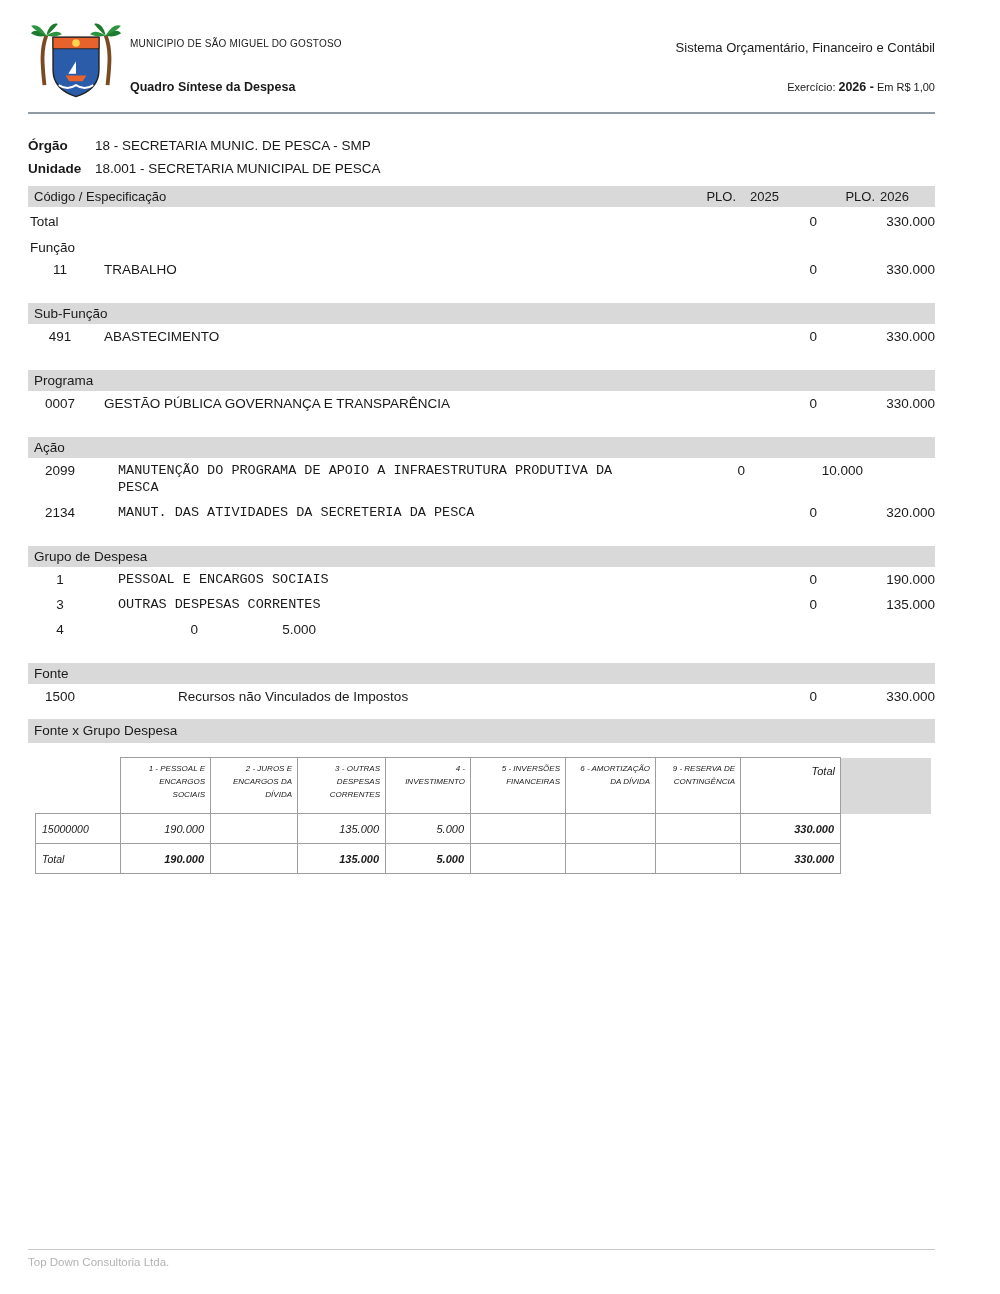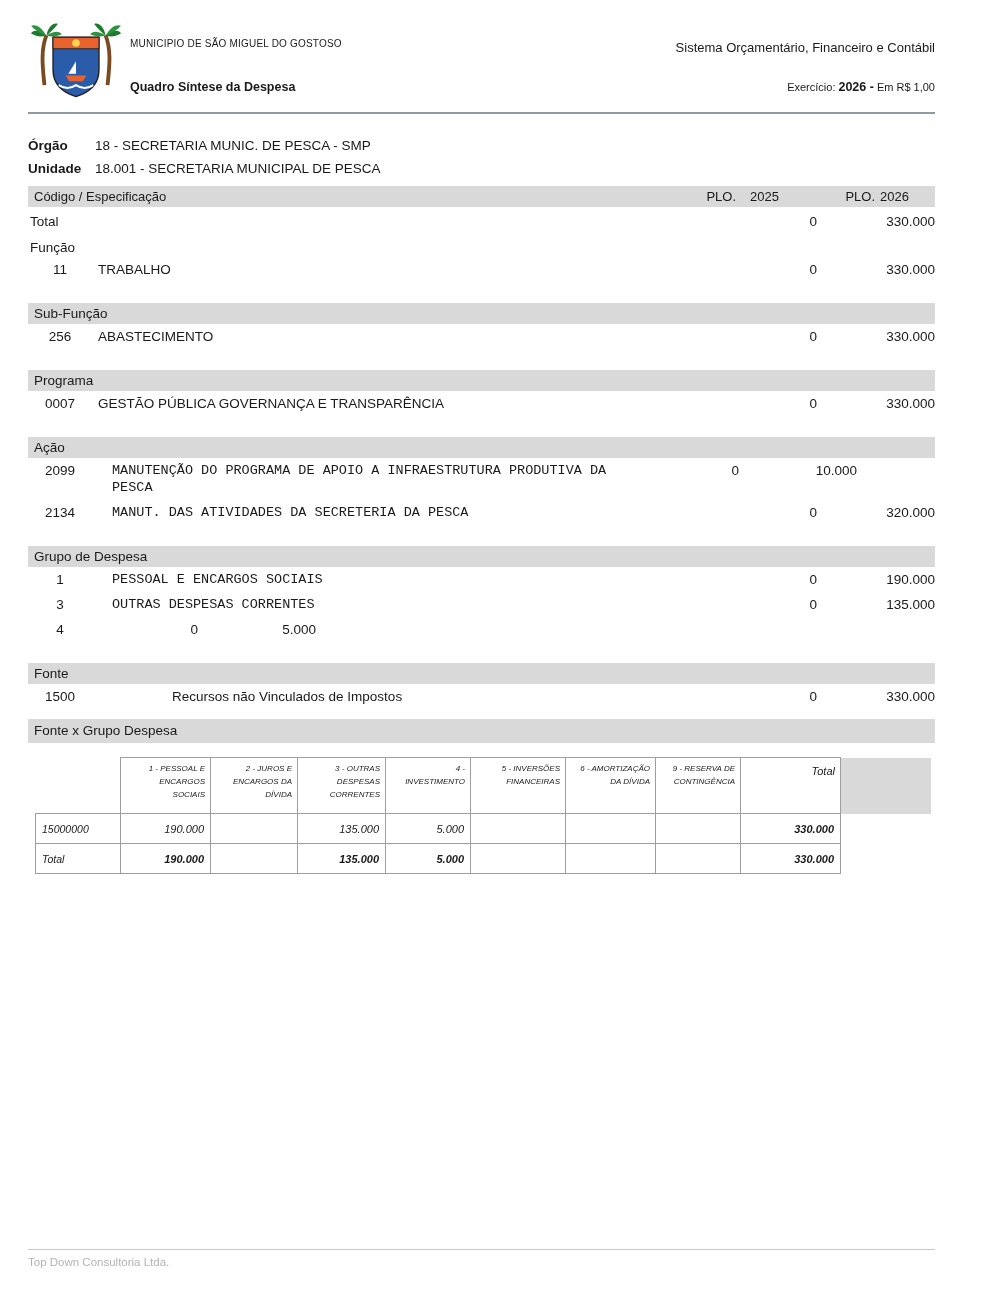--- a/index.html
+++ b/index.html
@@ -17,21 +17,21 @@
   .hdr-rule { position:absolute; left:28px; right:65px; top:112px; border-top:2px solid #8f9ba3; }
 
   
   .body-content { position:absolute; left:28px; top:132px; width:907px; }
 
   .entity-row { display:flex; font-size:13.5px; margin-top:6px; margin-bottom:8px; }
   .entity-row .lbl { font-weight:700; width:67px; }
 
   .row { display:flex; align-items:flex-start; }
   .c-code { width:64px; flex:none; text-align:center; }
-  .c-spec { flex:1; margin-left:6px; }
+  .c-spec { flex:1; margin-left:12px; }
   .c-spec.ind1 { padding-left:14px;font-family:Liberation Mono, monospace; }
   .c-spec.ind2 { padding-left:74px; }
   .c-spec.w-narrow { max-width:535px; }
   .c-v1 { width:106px; flex:none; text-align:right; }
   .c-v2 { width:118px; flex:none; text-align:right; }
 
   .band-head { background:#d9d9d9; height:21px; align-items:center; font-size:13px; margin-top:10px;gap:38px; }
   .band-head .c-spec { margin-left:0; padding-left:6px; }
   .head-col { display:flex; justify-content:flex-end; gap:14px; }
   .head-col.y2 { gap:5px; padding-right:26px; }
@@ -133,21 +133,21 @@
     <div class="sec-plain">Função</div>
     <div class="row data-row">
       <div class="c-code">11</div>
       <div class="c-spec">TRABALHO</div>
       <div class="c-v1">0</div>
       <div class="c-v2">330.000</div>
     </div>
 
     <div class="sec-band">Sub-Função</div>
     <div class="row data-row">
-      <div class="c-code">256</div>
+      <div class="c-code">491</div>
       <div class="c-spec">ABASTECIMENTO</div>
       <div class="c-v1">0</div>
       <div class="c-v2">330.000</div>
     </div>
 
     <div class="sec-band">Programa</div>
     <div class="row data-row">
       <div class="c-code">0007</div>
       <div class="c-spec">GESTÃO PÚBLICA GOVERNANÇA E TRANSPARÊNCIA</div>
       <div class="c-v1">0</div>

